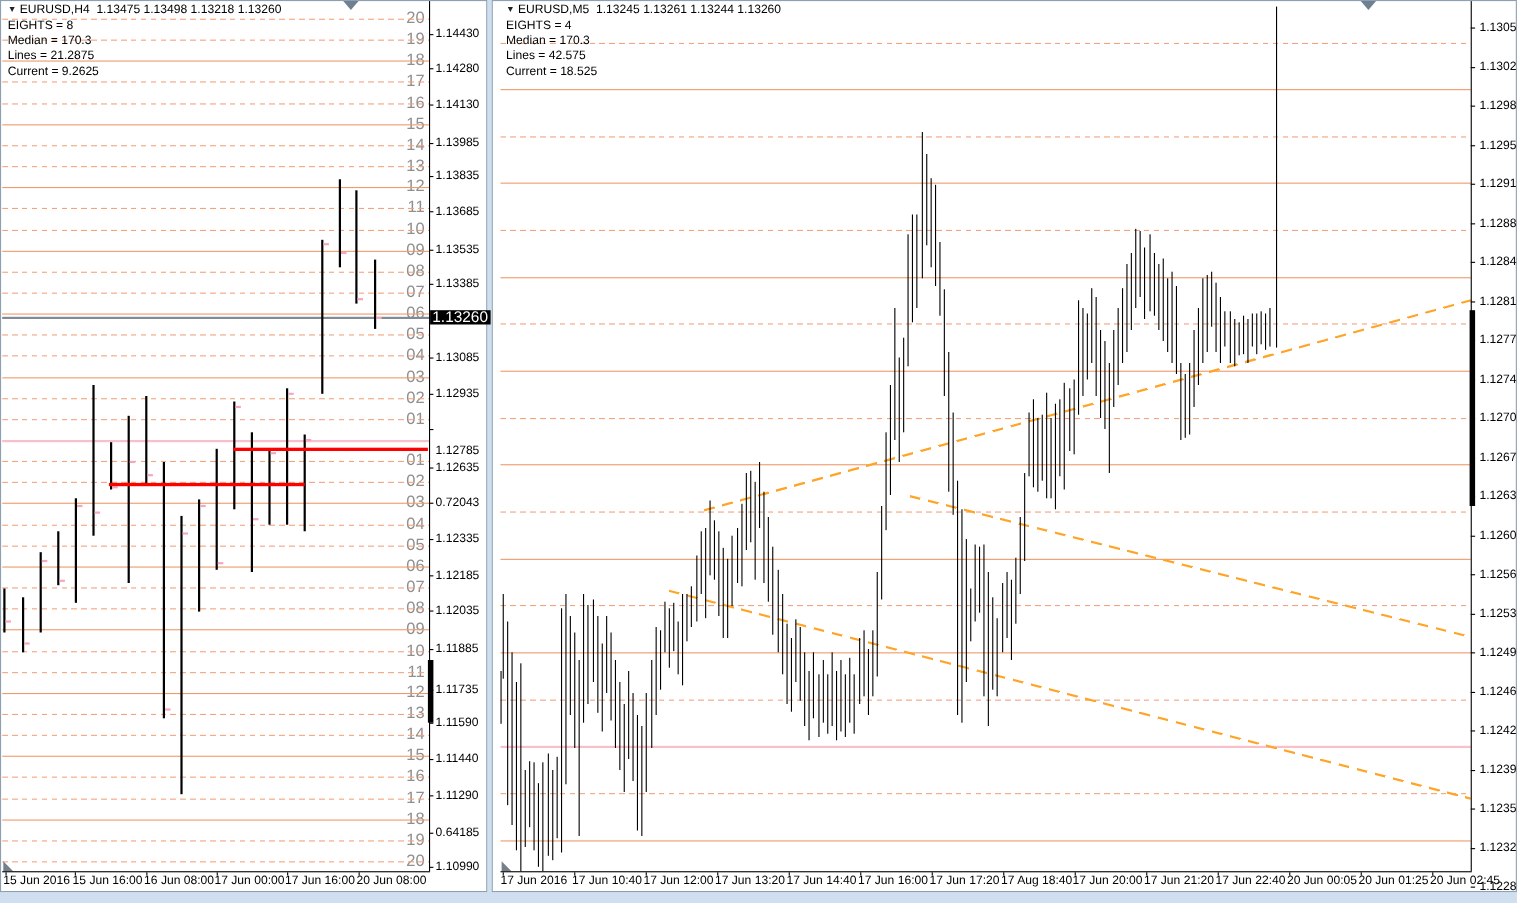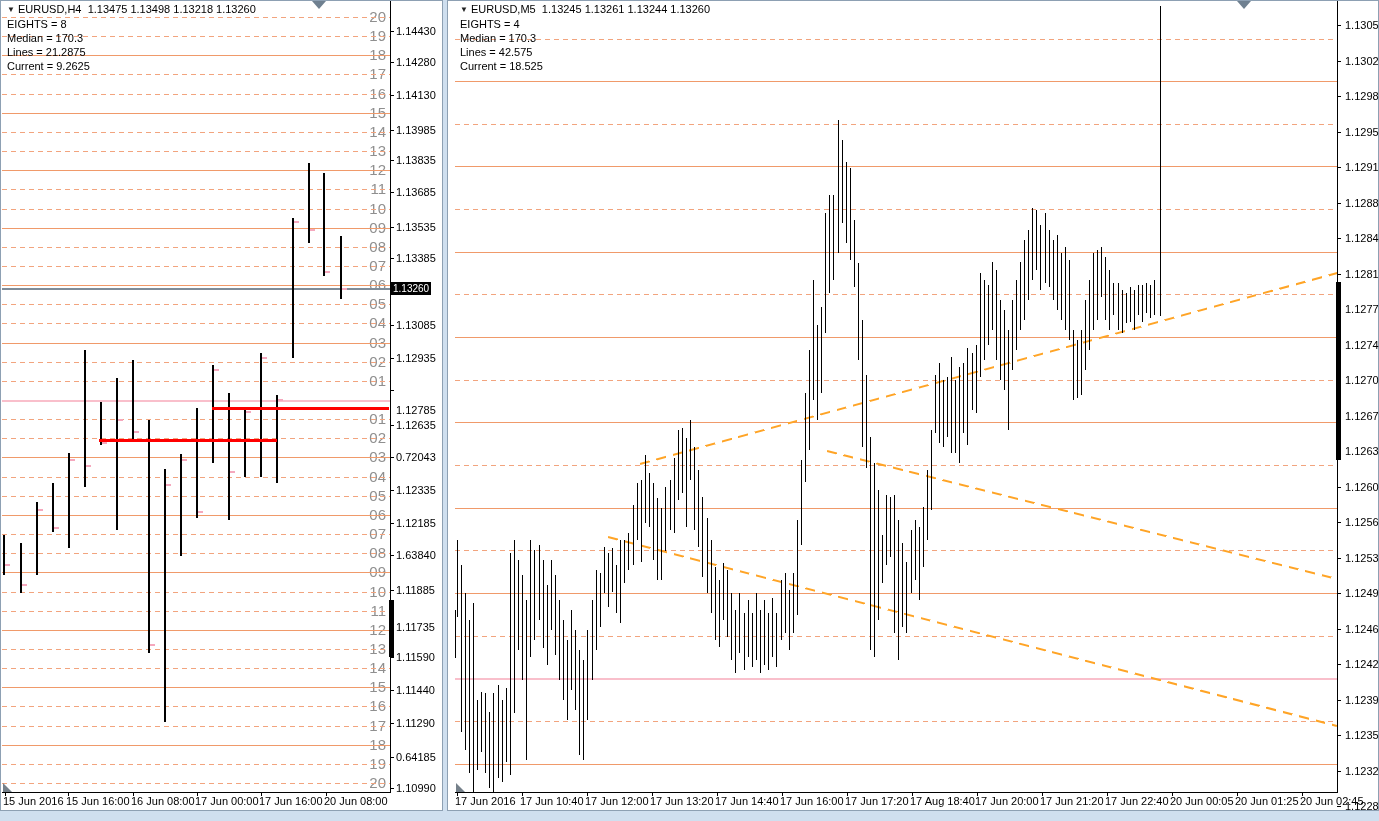--- a/index.html
+++ b/index.html
@@ -10,21 +10,21 @@
   .hdr .title{font-size:11px;}
   .marker{font-size:8px;vertical-align:1px;margin-right:3px;color:#222;}
   .axis-label{position:absolute;font-size:11px;line-height:12px;color:#000;white-space:nowrap;z-index:30;}
   .time-label{position:absolute;font-size:11px;line-height:12px;color:#000;white-space:nowrap;z-index:30;top:795px;}
   .scale-num{position:absolute;font-size:15px;color:#8f8f8f;width:40px;text-align:right;line-height:16px;z-index:5;}
   .gridline{position:absolute;height:1px;z-index:8;}
   .bar{position:absolute;background:#000;z-index:20;}
   .closetick{position:absolute;background:#f5a8bd;z-index:21;}
   .redline{position:absolute;height:3px;background:#ff0000;z-index:22;}
   .trend{position:absolute;height:2px;z-index:18;background-image:repeating-linear-gradient(90deg,#ffa426 0 10px,transparent 10px 17px);}
-  .curlabel{position:absolute;background:#000;color:#fff;font-size:10px;line-height:13px;padding:0 2px;z-index:35;}
+  .curlabel{position:absolute;background:#000;color:#fff;font-size:14px;line-height:13px;padding:0 2px;z-index:35;}
   .tri-down{position:absolute;width:0;height:0;border-left:7px solid transparent;border-right:7px solid transparent;border-top:8px solid #6f8090;z-index:25;}
   .tri-corner{position:absolute;width:0;height:0;border-bottom:9px solid #75808a;border-right:9px solid transparent;z-index:25;}
 </style>
 </head>
 <body>
 
 <div id="stage">
 
   <div class="window" style="left:0;width:443px;"></div>
   <div class="window" style="left:447px;width:932px;"></div>
@@ -199,21 +199,21 @@
     <div class="axis-label" style="left: 396px; top: 384px; margin-top: 20px;">1.12785</div>
     <div style="position: absolute; left: 390px; top: 425px; width: 4px; height: 1px; background: rgb(0, 0, 0); z-index: 30;"></div>
     <div class="axis-label" style="left: 396px; top: 419px;">1.12635</div>
     <div style="position: absolute; left: 390px; top: 457px; width: 4px; height: 1px; background: rgb(0, 0, 0); z-index: 30;"></div>
     <div class="axis-label" style="left: 396px; top: 451px;">0.72043</div>
     <div style="position: absolute; left: 390px; top: 490px; width: 4px; height: 1px; background: rgb(0, 0, 0); z-index: 30;"></div>
     <div class="axis-label" style="left: 396px; top: 484px;">1.12335</div>
     <div style="position: absolute; left: 390px; top: 523px; width: 4px; height: 1px; background: rgb(0, 0, 0); z-index: 30;"></div>
     <div class="axis-label" style="left: 396px; top: 517px;">1.12185</div>
     <div style="position: absolute; left: 390px; top: 555px; width: 4px; height: 1px; background: rgb(0, 0, 0); z-index: 30;"></div>
-    <div class="axis-label" style="left: 396px; top: 549px;">1.63840</div>
+    <div class="axis-label" style="left: 396px; top: 549px;">1.12035</div>
     <div style="position: absolute; left: 390px; top: 590px; width: 4px; height: 1px; background: rgb(0, 0, 0); z-index: 30;"></div>
     <div class="axis-label" style="left: 396px; top: 584px;">1.11885</div>
     <div style="position: absolute; left: 390px; top: 627px; width: 4px; height: 1px; background: rgb(0, 0, 0); z-index: 30;"></div>
     <div class="axis-label" style="left: 396px; top: 621px;">1.11735</div>
     <div style="position: absolute; left: 390px; top: 657px; width: 4px; height: 1px; background: rgb(0, 0, 0); z-index: 30;"></div>
     <div class="axis-label" style="left: 396px; top: 651px;">1.11590</div>
     <div style="position: absolute; left: 390px; top: 690px; width: 4px; height: 1px; background: rgb(0, 0, 0); z-index: 30;"></div>
     <div class="axis-label" style="left: 396px; top: 684px;">1.11440</div>
     <div style="position: absolute; left: 390px; top: 723px; width: 4px; height: 1px; background: rgb(0, 0, 0); z-index: 30;"></div>
     <div class="axis-label" style="left: 396px; top: 717px;">1.11290</div>

